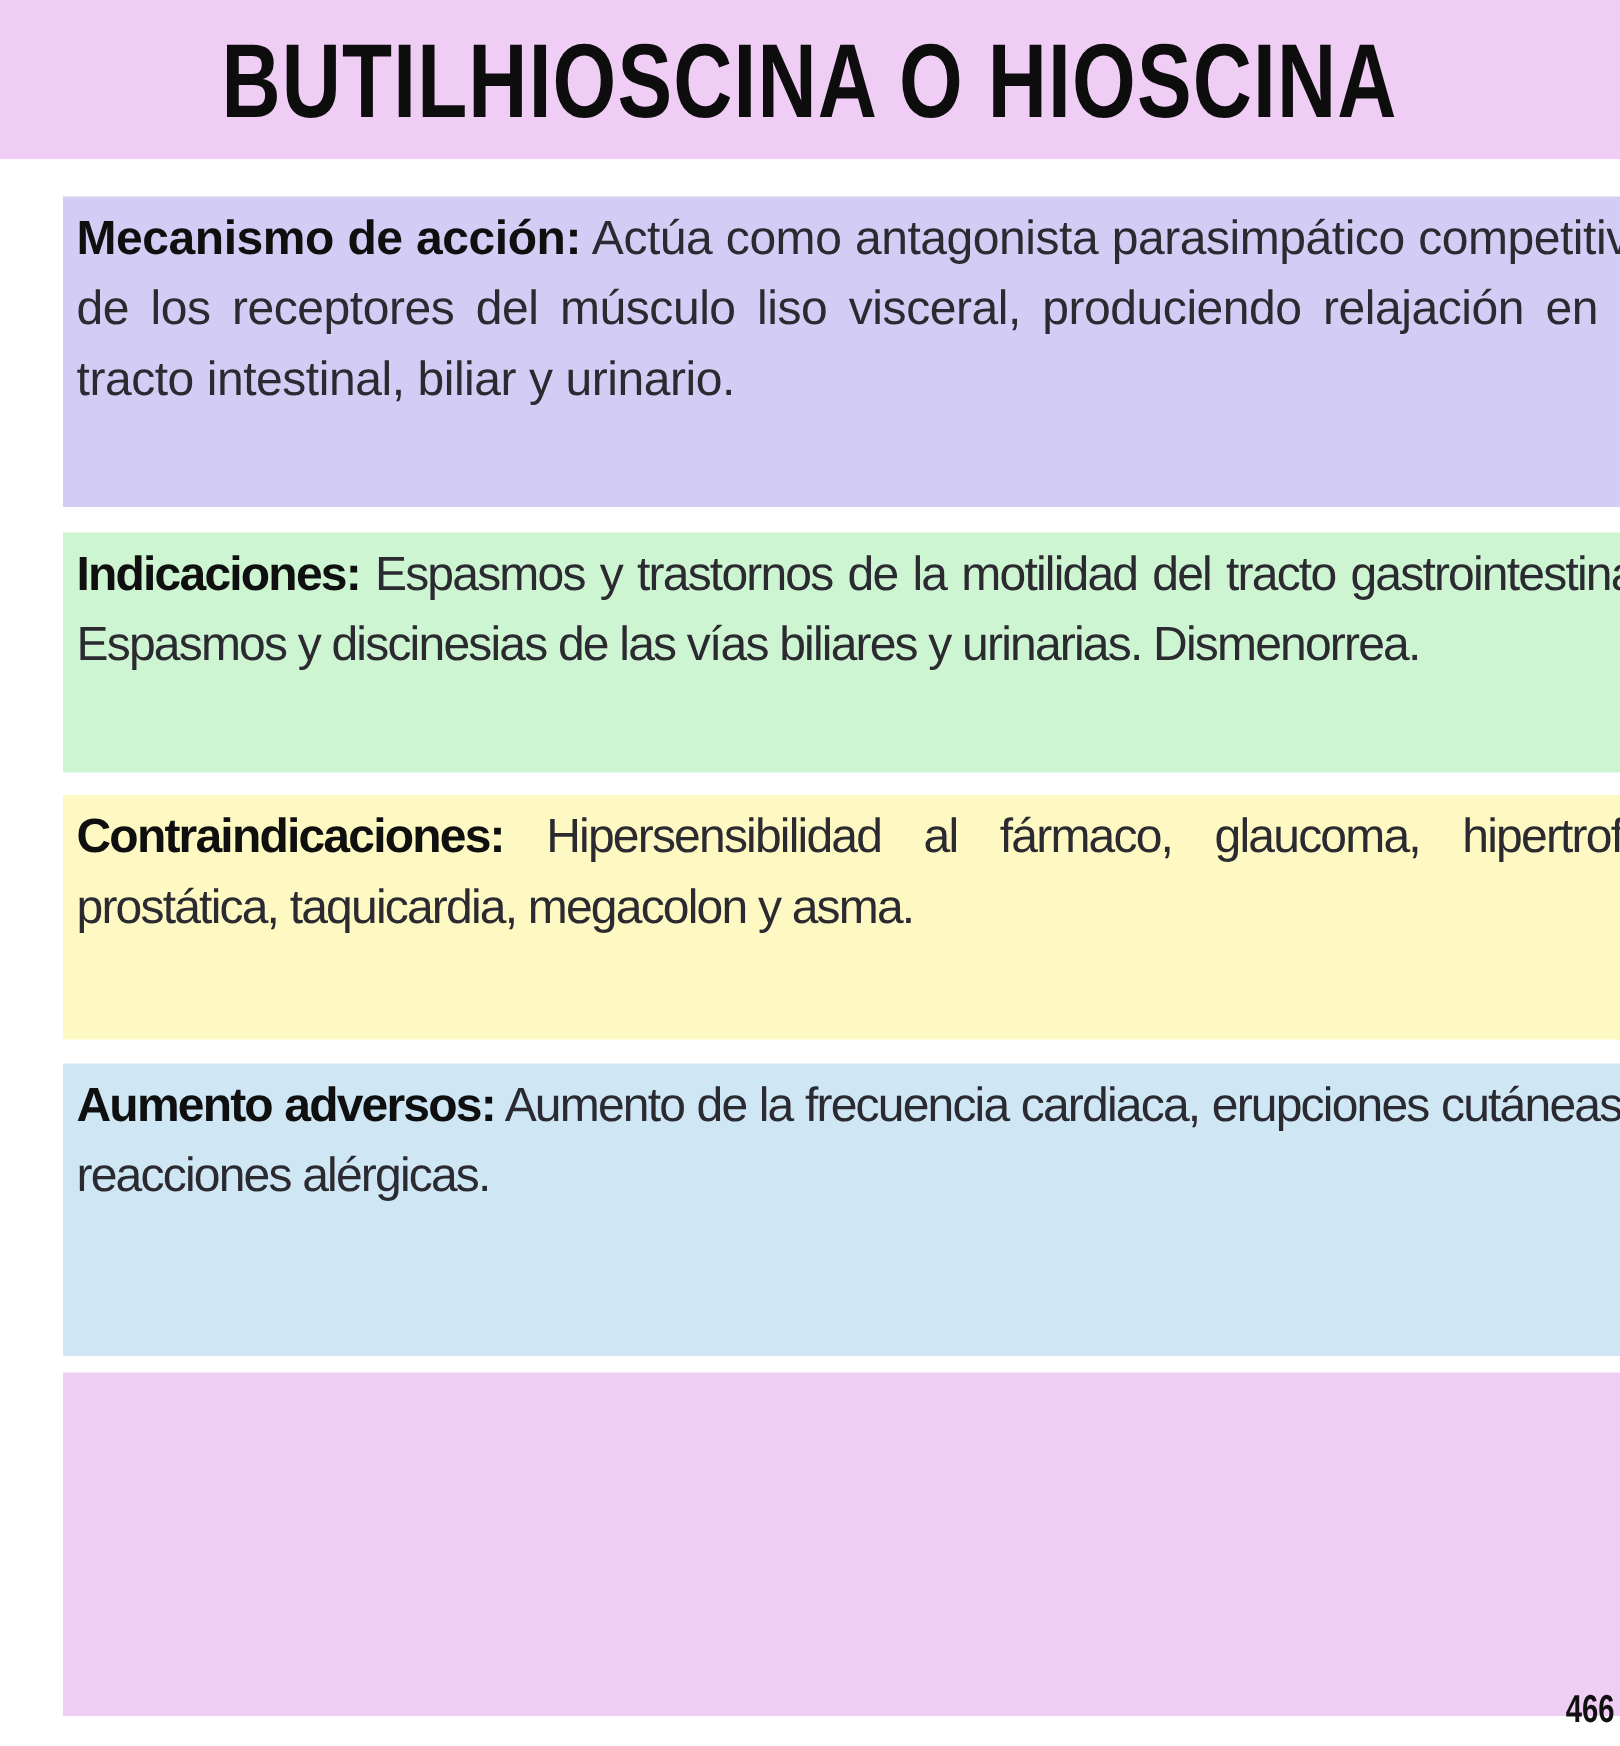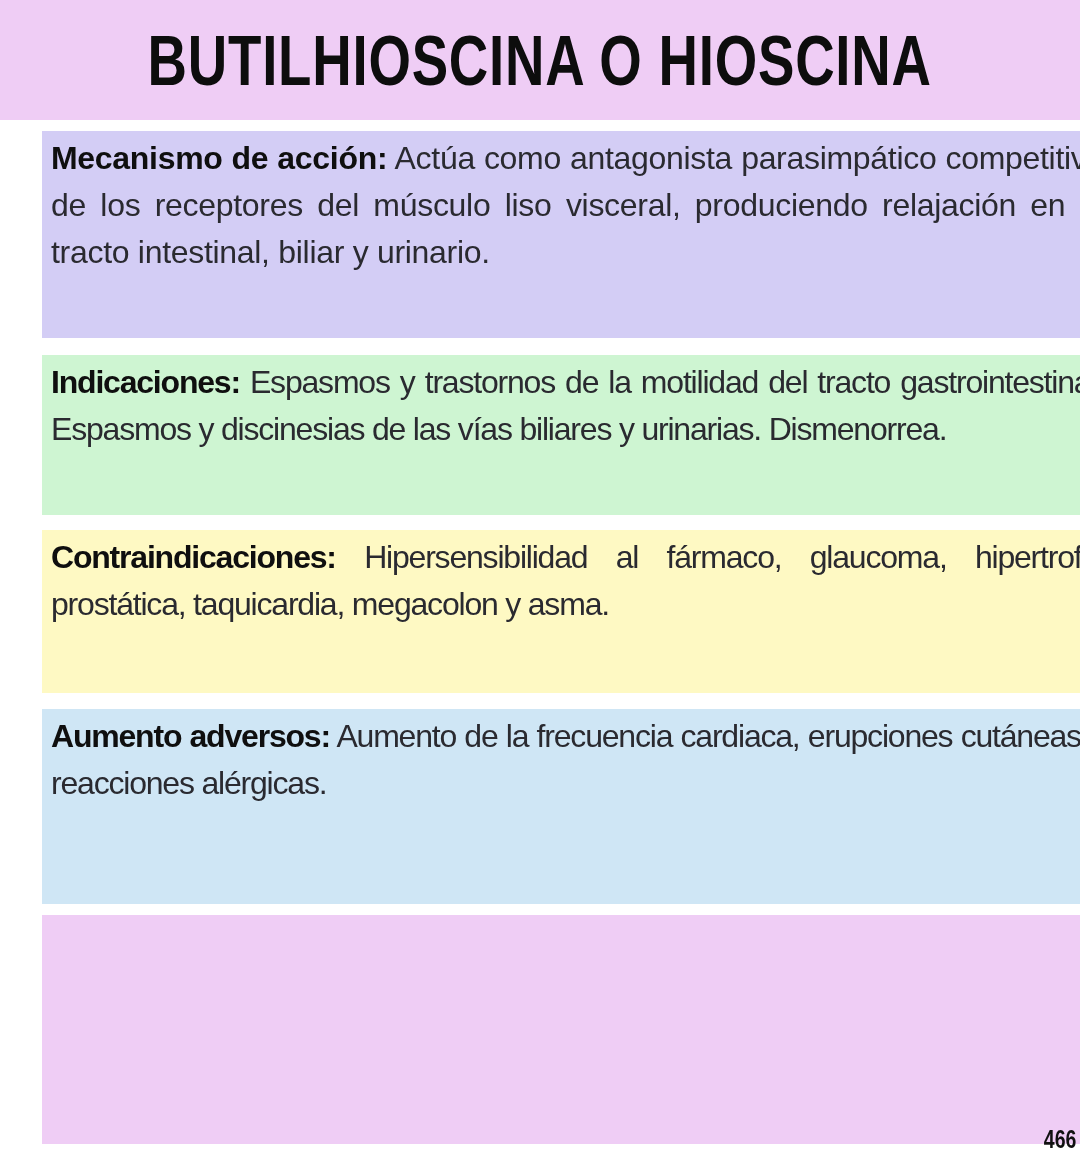--- a/index.html
+++ b/index.html
@@ -3,21 +3,21 @@
 <meta charset="utf-8">
 <style>
   html, body { margin:0; padding:0; }
   body {
     width:1080px; height:1164px; position:relative; overflow:hidden;
     background:#ffffff;
     font-family:"Liberation Sans", sans-serif;
     color:#2a2a30;
   }
   .header {
-    position:absolute; left:0; top:0; width:1080px; height:120px;
+    position:absolute; left:0; top:0; width:1080px; height:106px;
     background:#efcdf5;
     display:flex; align-items:center; justify-content:center;
   }
   .title {
     font-family:"Liberation Sans", sans-serif;
     font-weight:700;
     font-size:70px;
     letter-spacing:1px;
     color:#0d0d0d;
     transform:scaleX(0.78);

